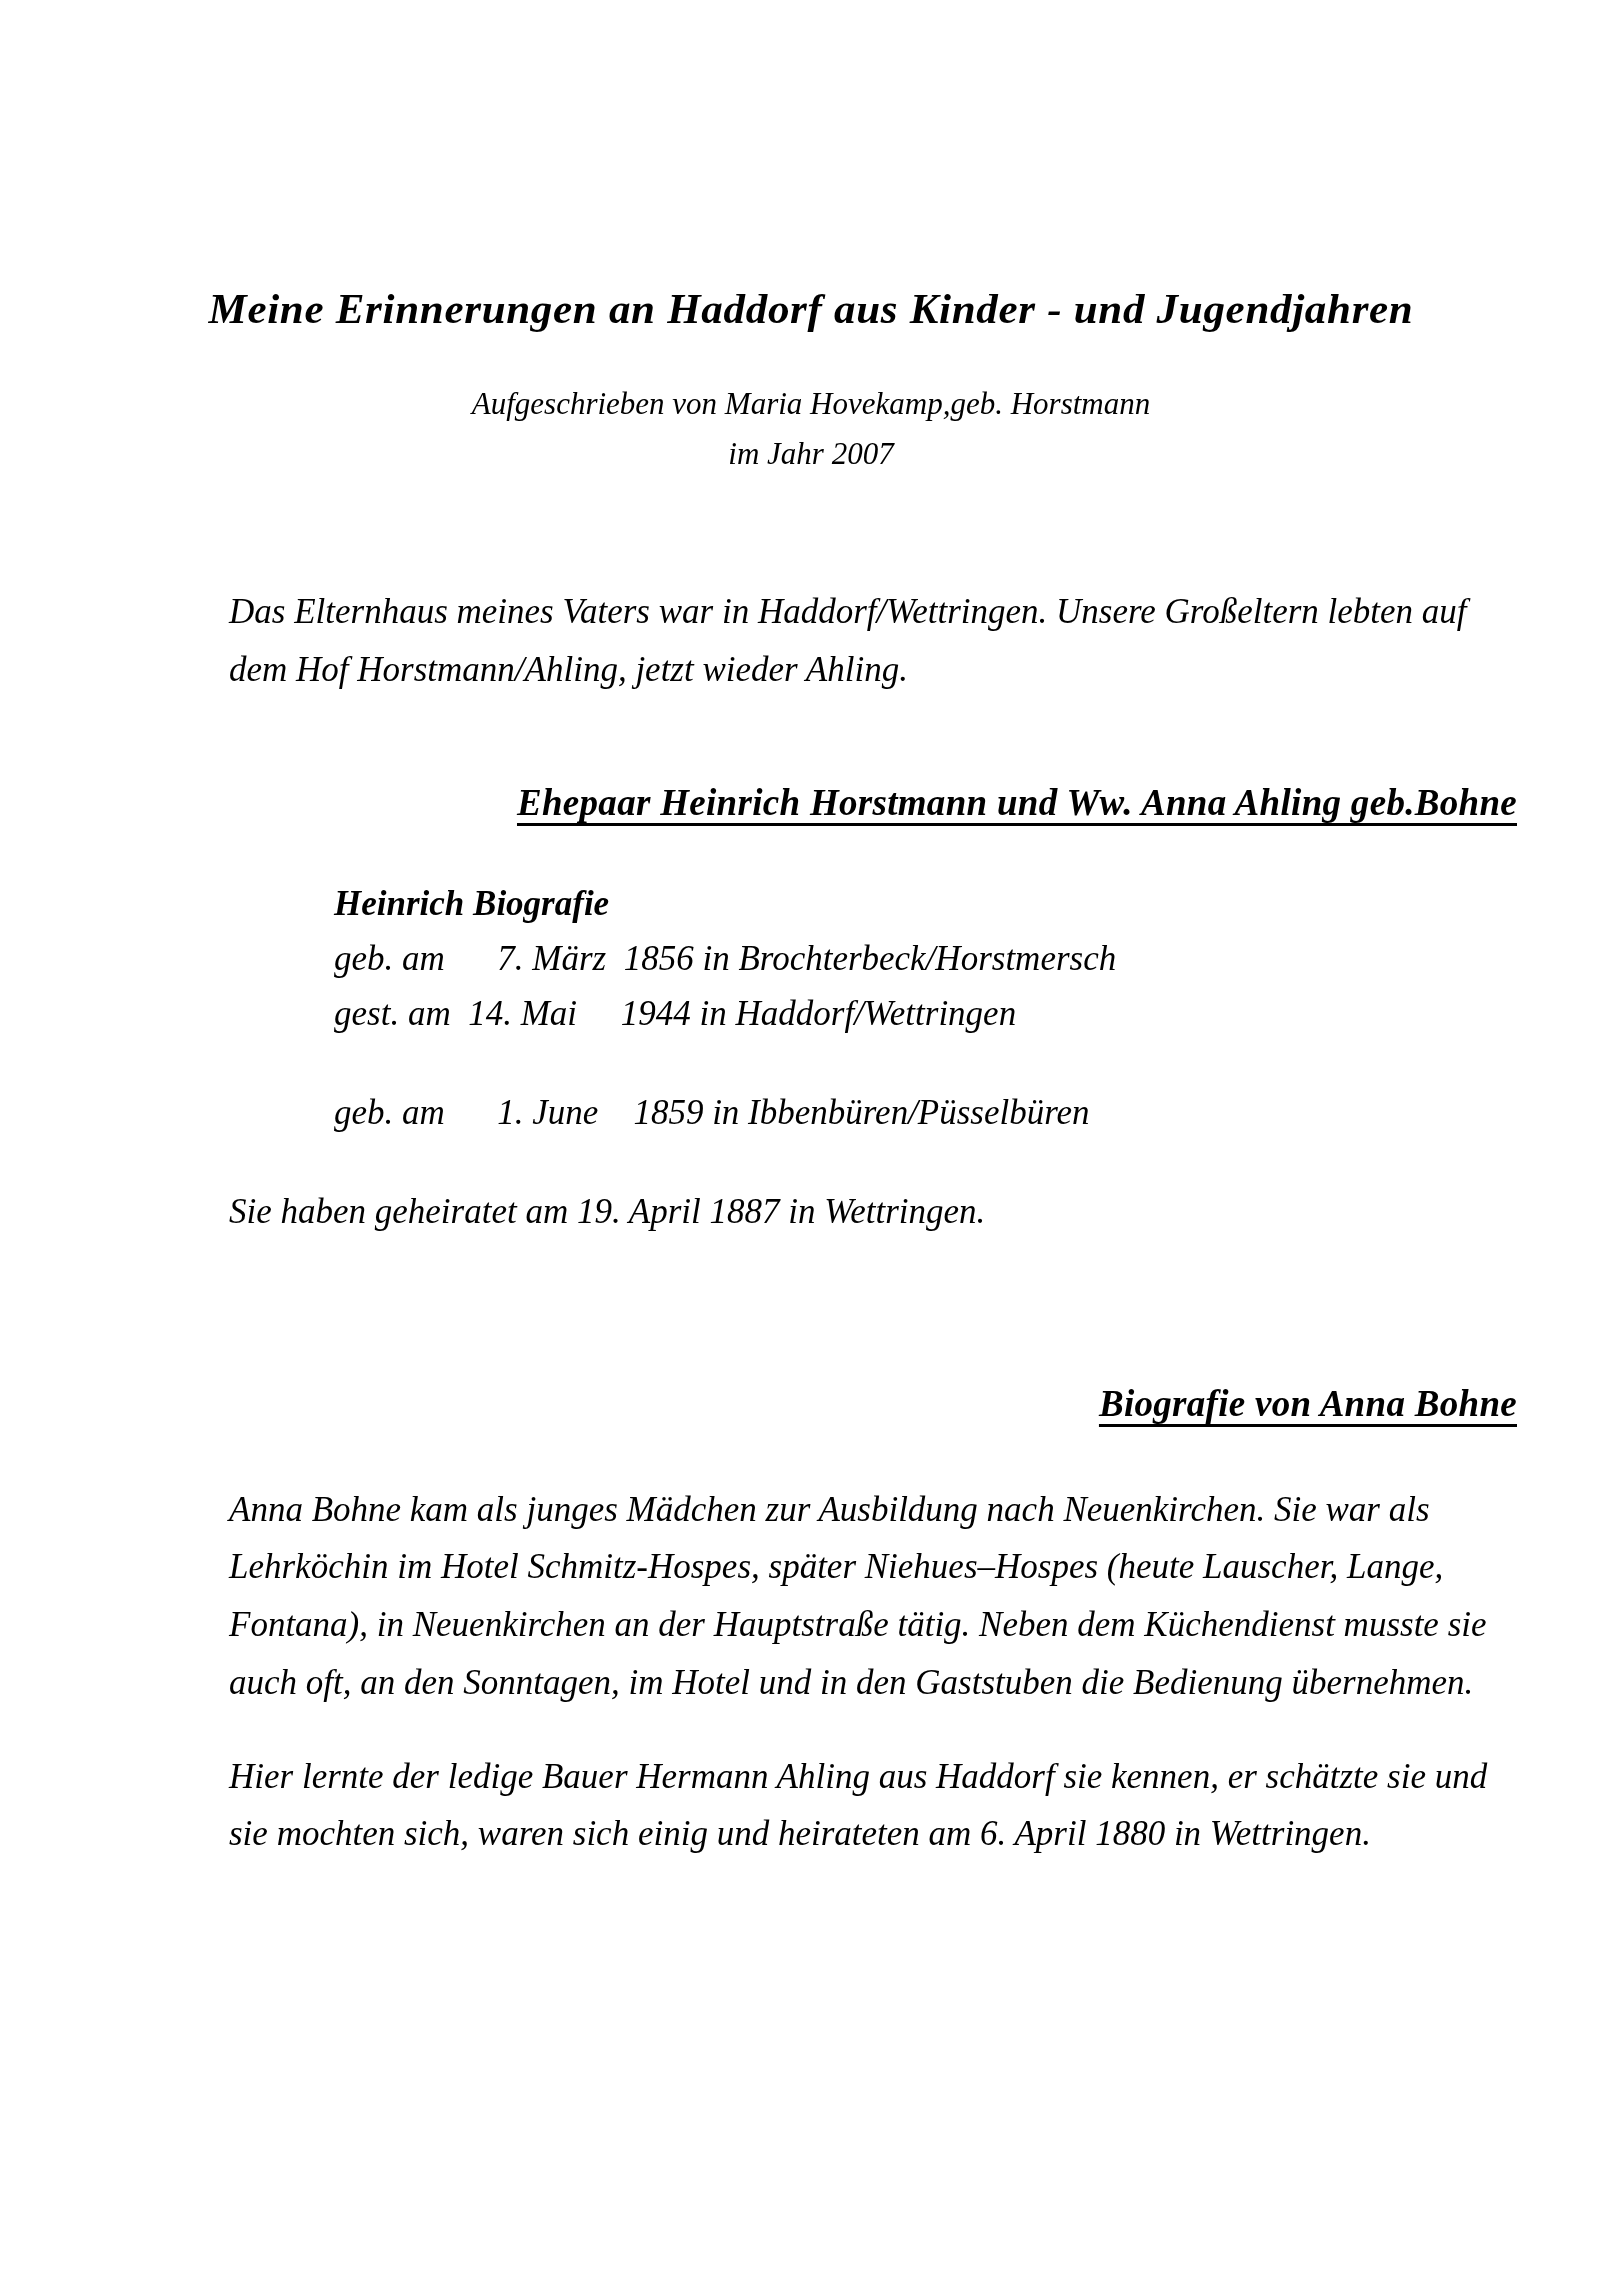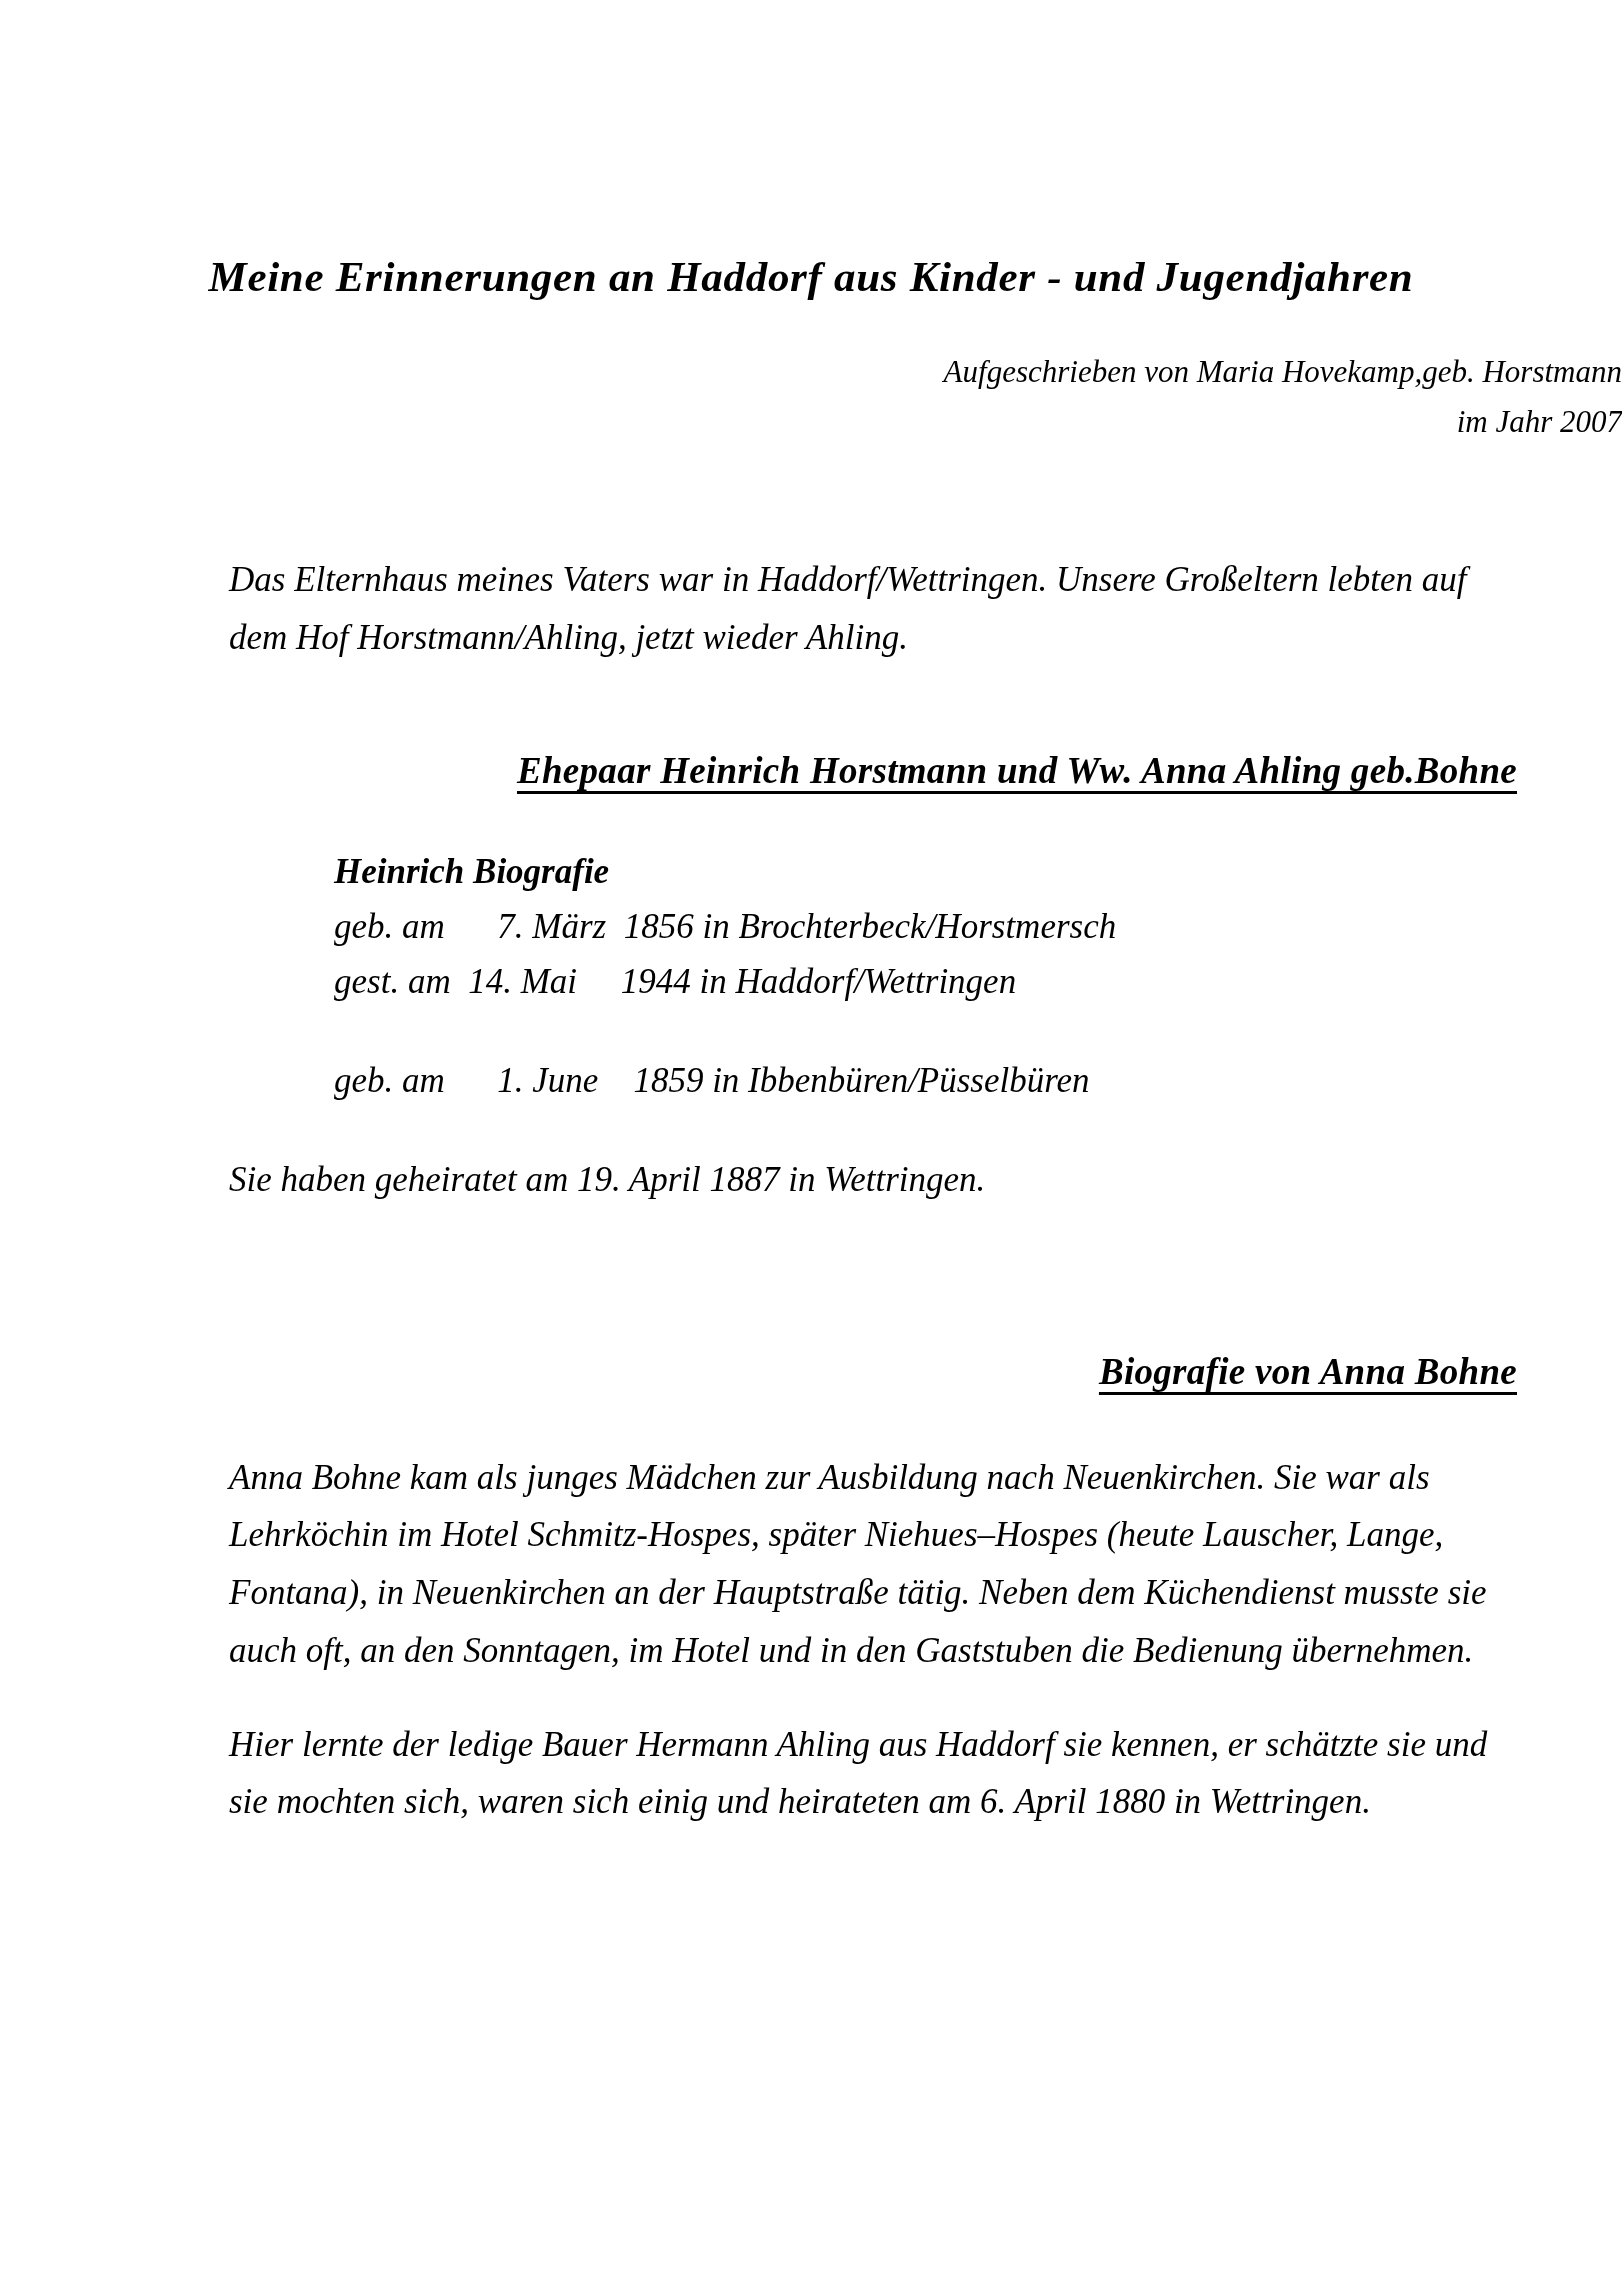--- a/index.html
+++ b/index.html
@@ -8,20 +8,21 @@
     position: relative;
     width: 1622px;
     height: 1890px;
     background: #ffffff;
     color: #000000;
     font-family: "Liberation Serif", "DejaVu Serif", serif;
     font-style: italic;
     box-sizing: border-box;
     padding: 252px 105px 0 229px;
     overflow: hidden;
+    margin-top: 32px;
   }
 
   
   .full-center {
     margin-left: -229px;
     margin-right: -105px;
     text-align: center;
   }
 
   .doc-title {
@@ -29,21 +30,20 @@
     font-weight: bold;
     letter-spacing: 0.7px;
     margin: 0 -105px 46px -229px;
     text-align: center;
   }
 
   .subtitle {
     font-size: 31px;
     line-height: 1.6;
     margin-bottom: 105px;
-    text-align: right;
   }
 
   .body-text {
     font-size: 35px;
     line-height: 1.65;
     margin: 0;
   }
 
   .intro { margin-bottom: 82px; }
 

